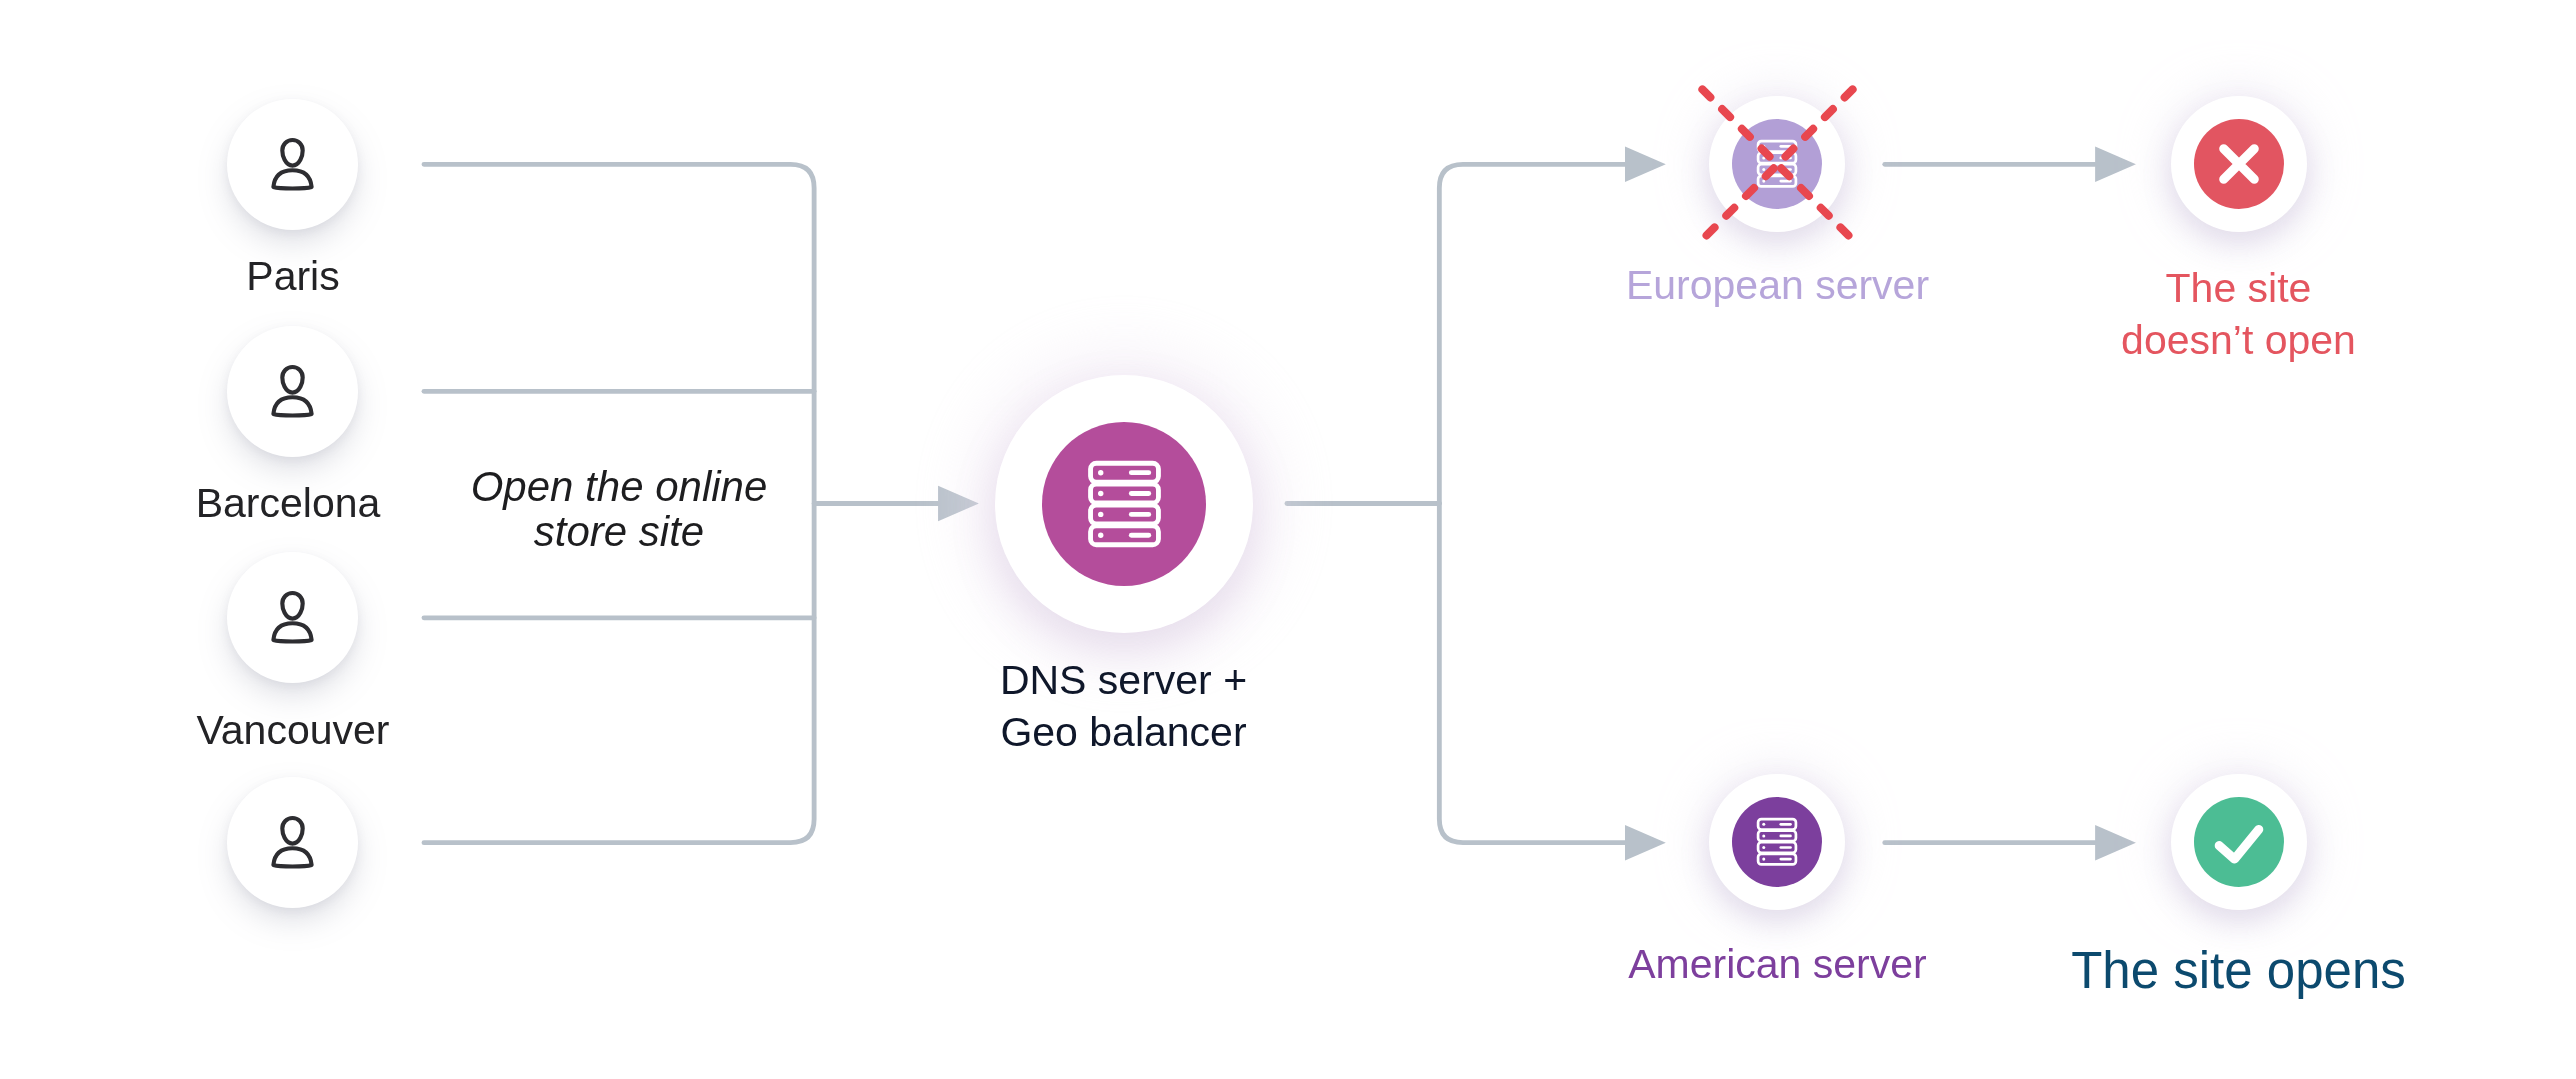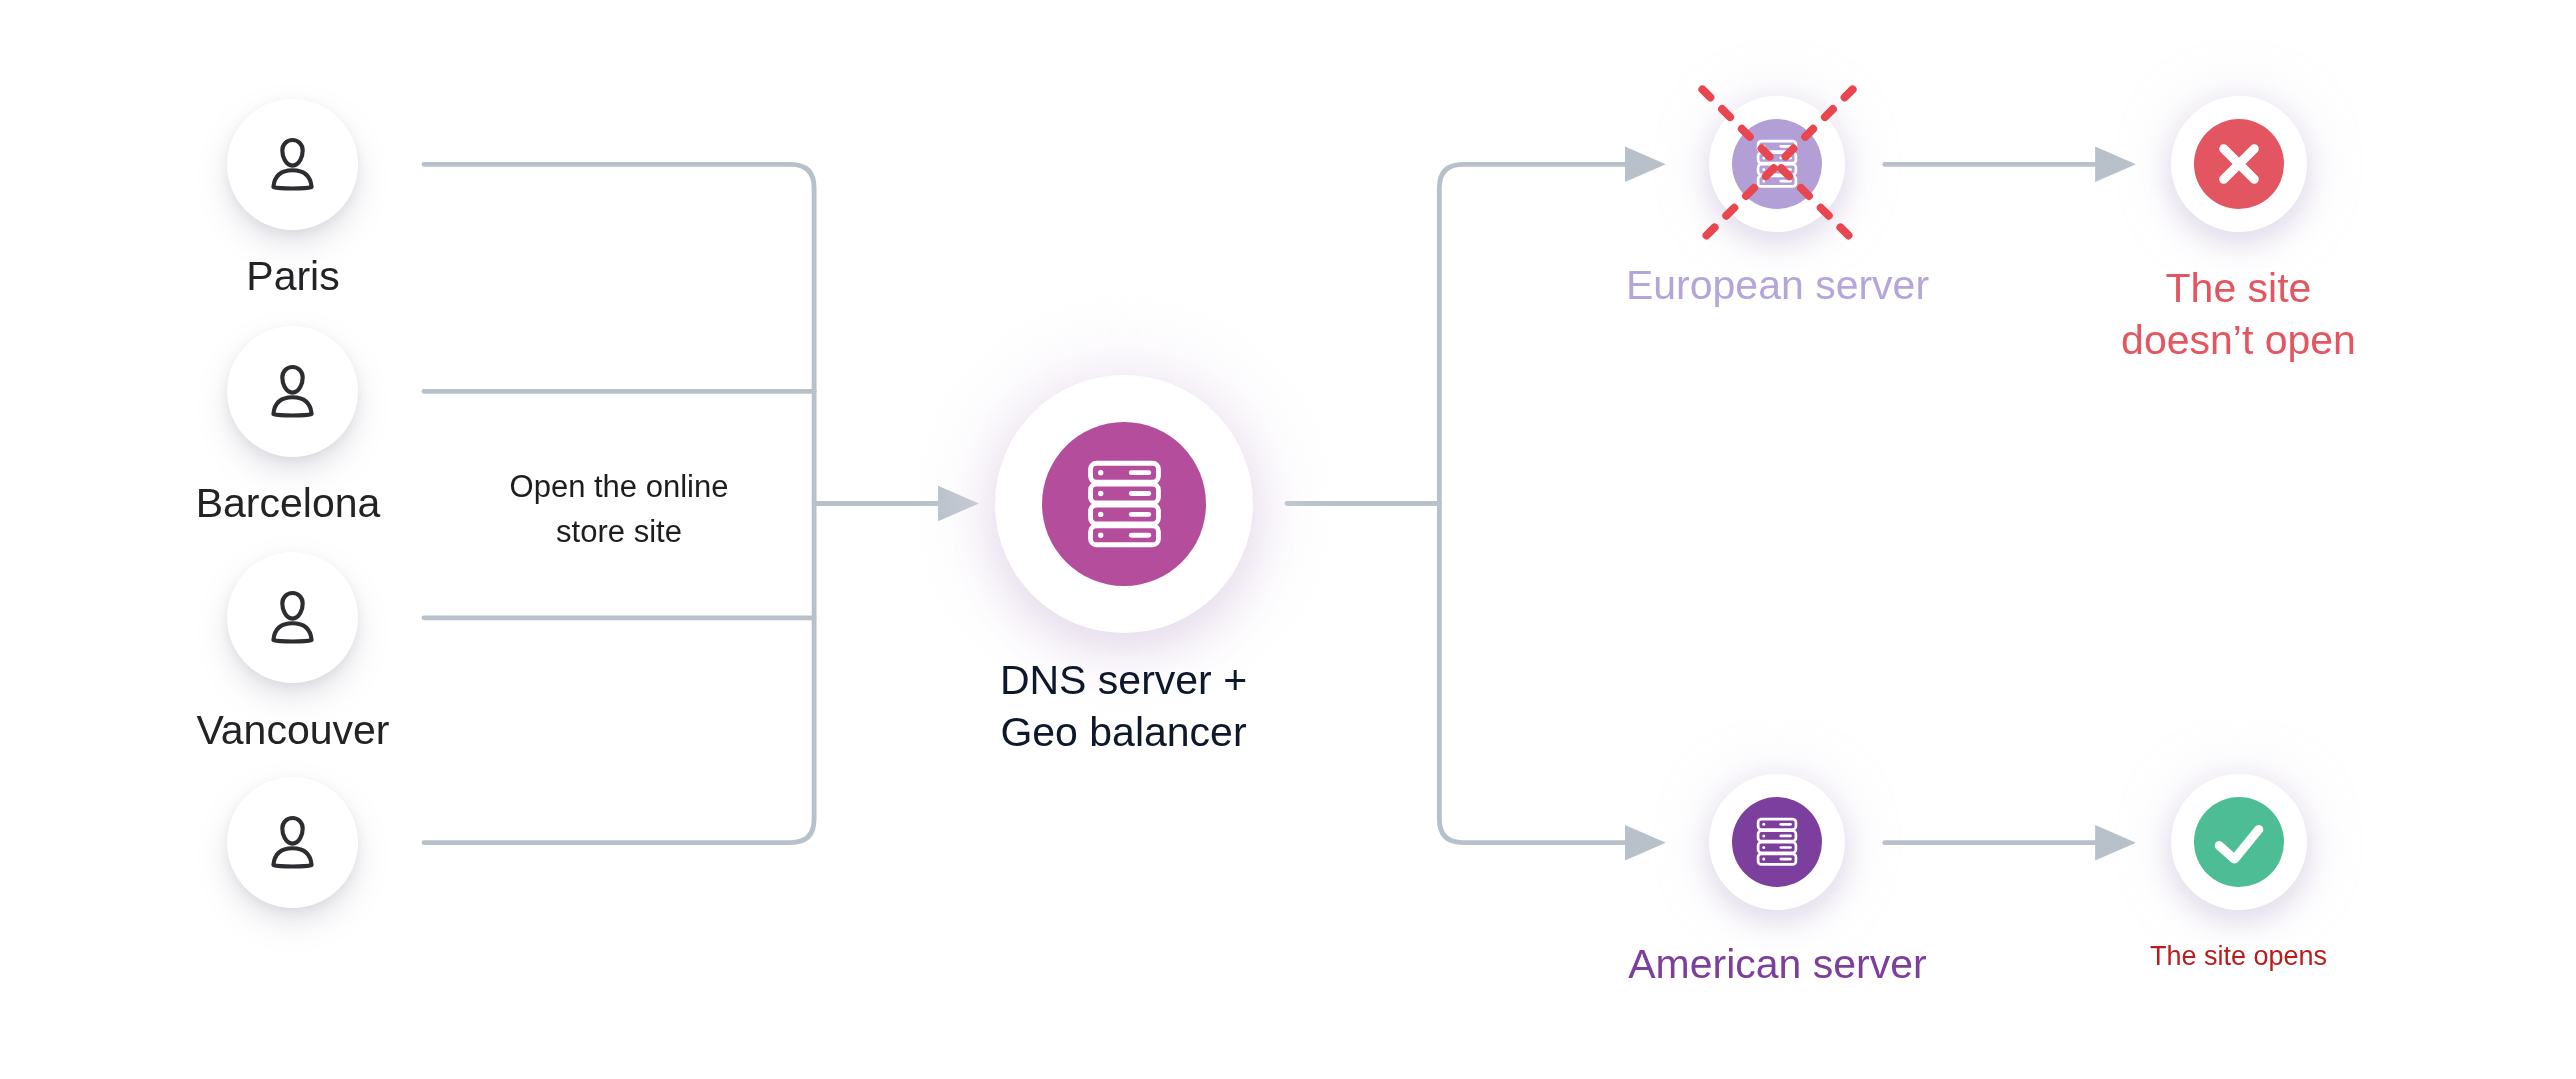--- a/index.html
+++ b/index.html
@@ -25,26 +25,26 @@
   .bg-ok{background:#4cbd94;}
   .person-svg{width:67px;height:67px;stroke:#2d2d31;fill:none;stroke-width:6.2;
         stroke-linecap:round;stroke-linejoin:round;}
   .server-lg{width:97px;height:97px;}
   .server-sm{width:54px;height:54px;}
   .mark-svg{width:90px;height:90px;fill:none;stroke:#ffffff;stroke-width:10;
         stroke-linecap:round;stroke-linejoin:round;}
   .cross-overlay{position:absolute;}
   .label{position:absolute;text-align:center;white-space:pre-line;}
   .city-label{width:376px;font-size:41px;color:#232326;}
-  .request-label{width:440px;left:399px;top:464px;font-size:31px;line-height:45px;color:#1d1d1f;}
+  .request-label{width:440px;left:399px;top:464px;font-size:42px;line-height:45px;color:#1d1d1f;font-style:italic;}
   .dns-label{width:483px;left:882px;top:654px;font-size:41px;line-height:52px;color:#0f172a;}
   .euro-label{width:483px;left:1536px;top:262px;font-size:41px;color:#b6a5da;}
   .fail-label{width:429px;left:2024px;top:262px;font-size:41px;line-height:52px;color:#e4555f;}
   .am-label{width:483px;left:1536px;top:941px;font-size:41px;color:#7d3f9d;}
-  .ok-label{width:483px;left:1997px;top:941px;font-size:27px;color:#b91c1c;}
+  .ok-label{width:483px;left:1997px;top:941px;font-size:51px;color:#0c4a6e;}
 </style>
 </head>
 <body>
 
 <div class="stage">
 
   <svg width="0" height="0" style="position:absolute">
     <defs>
       <symbol id="ic-person" viewBox="0 0 100 100">
         <path d="M50,13.5 C41.5,13.5 34.8,20 34.8,29 C34.8,34 35.8,38.5 38.2,43

